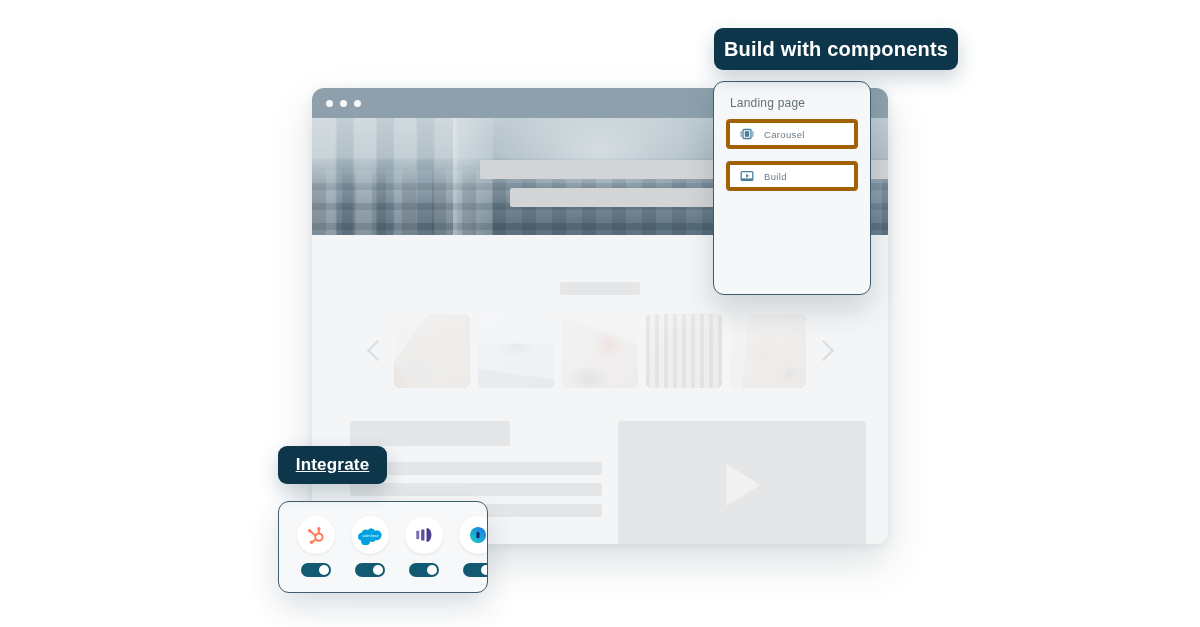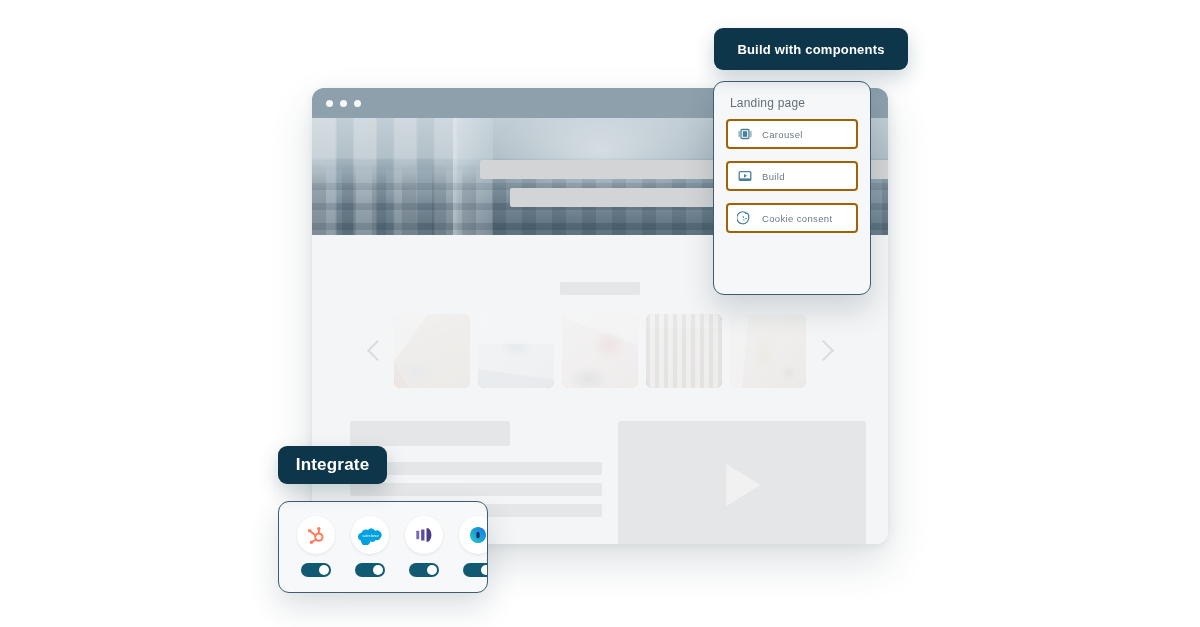--- a/index.html
+++ b/index.html
@@ -236,30 +236,31 @@
     letter-spacing: .2px;
     display: flex;
     align-items: center;
     justify-content: center;
     box-shadow: 0 8px 20px rgba(14, 54, 74, 0.22);
     z-index: 40;
   }
   .badge-build {
     left: 714px;
     top: 28px;
-    width: 194px;
+    width: 244px;
     height: 42px;
-    font-size: 13px;
+    font-size: 20px;
   }
   .badge-integrate {
     left: 278px;
     top: 446px;
     width: 109px;
     height: 38px;
     font-size: 17px;
+    text-decoration: underline;
   }
 
   
   .components-panel {
     position: absolute;
     left: 713px;
     top: 81px;
     width: 158px;
     height: 214px;
     background: #f6f7f8;
@@ -274,21 +275,21 @@
     color: #62707a;
     letter-spacing: .2px;
     margin-bottom: 9px;
     padding-left: 4px;
   }
   .component-item {
     display: flex;
     align-items: center;
     gap: 9px;
     background: #ffffff;
-    border: 2px solid #a16207;
+    border: 4px solid #a16207;
     border-radius: 4px;
     height: 30px;
     padding: 0 9px;
     margin-bottom: 12px;
   }
   .component-item:last-child { margin-bottom: 0; }
   .component-label {
     font-size: 9.5px;
     color: #6c7a84;
     letter-spacing: .35px;
@@ -429,32 +430,20 @@
         <svg viewBox="0 0 16 16" width="16" height="16" fill="none">
           <rect x="2.2" y="3.6" width="11.6" height="8.8" rx="1" stroke="#4a7f99" stroke-width="1.3"></rect>
           <rect x="2.8" y="10.4" width="10.4" height="1.6" fill="#4a7f99"></rect>
           <path d="M7 5.9l3 1.9-3 1.9z" fill="#4a7f99"></path>
         </svg>
       </span>
       <span class="component-label">Build</span>
     </div>
 
 
-    <div class="component-item">
-      <span class="cicon">
-        <svg viewBox="0 0 16 16" width="16" height="16" fill="none">
-          <path d="M8 2.2c.5 0 .7.5.6 1 .5.3 1.1.2 1.5-.1.2.6.7 1 1.3 1.1-.2.6 0 1.2.5 1.6
-                   -.4.5-.4 1.1-.1 1.6A6 6 0 118 2.2z" stroke="#4a7f99" stroke-width="1.2" stroke-linejoin="round"></path>
-          <circle cx="6.3" cy="7" r=".85" fill="#4a7f99"></circle>
-          <circle cx="9" cy="8.6" r=".8" fill="#4a7f99"></circle>
-          <circle cx="6.9" cy="10" r=".65" fill="#4a7f99"></circle>
-        </svg>
-      </span>
-      <span class="component-label">Cookie consent</span>
-    </div>
   </div>
 
   <div class="badge badge-integrate">Integrate</div>
 
   <div class="integrations-card">
     <div class="integrations-row">
 
       <div class="integration">
         <span class="logo-circle">
           <svg viewBox="0 0 24 24" width="22" height="22" fill="none">

